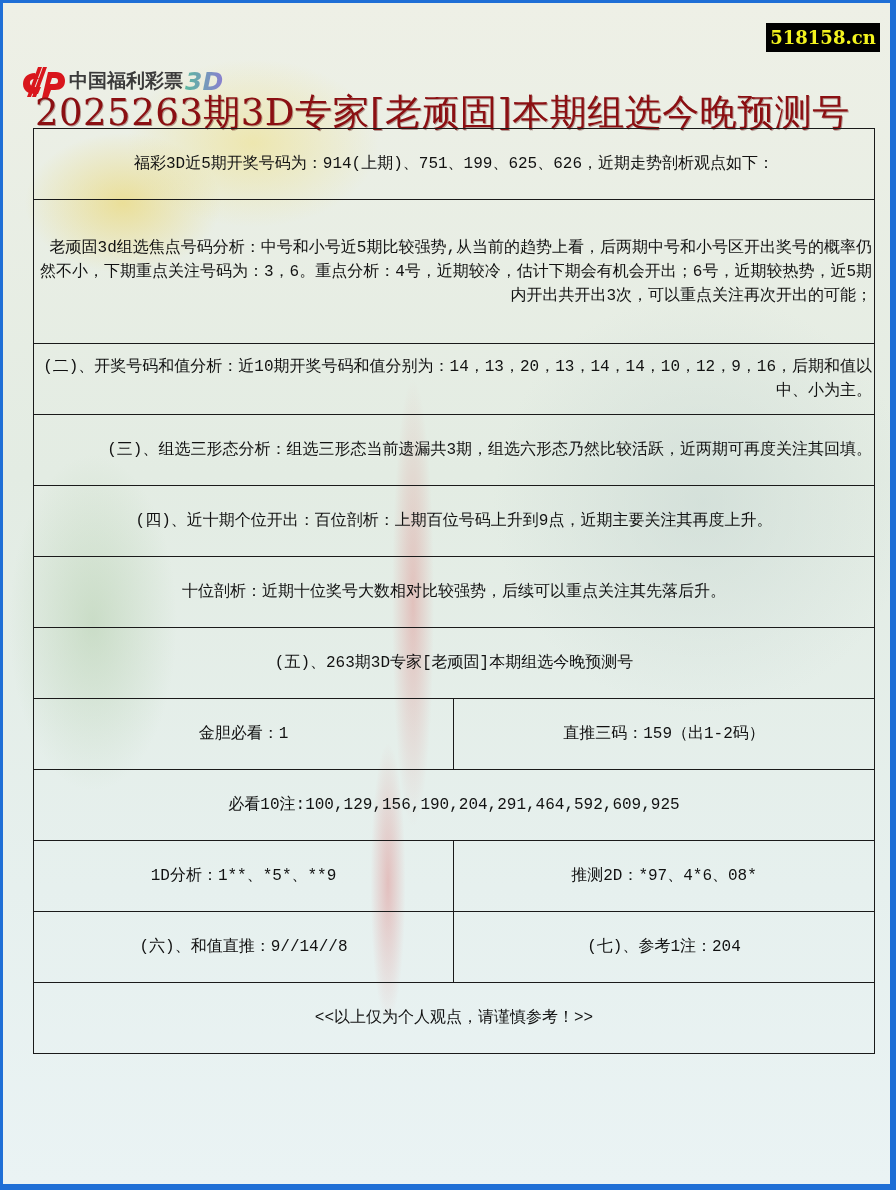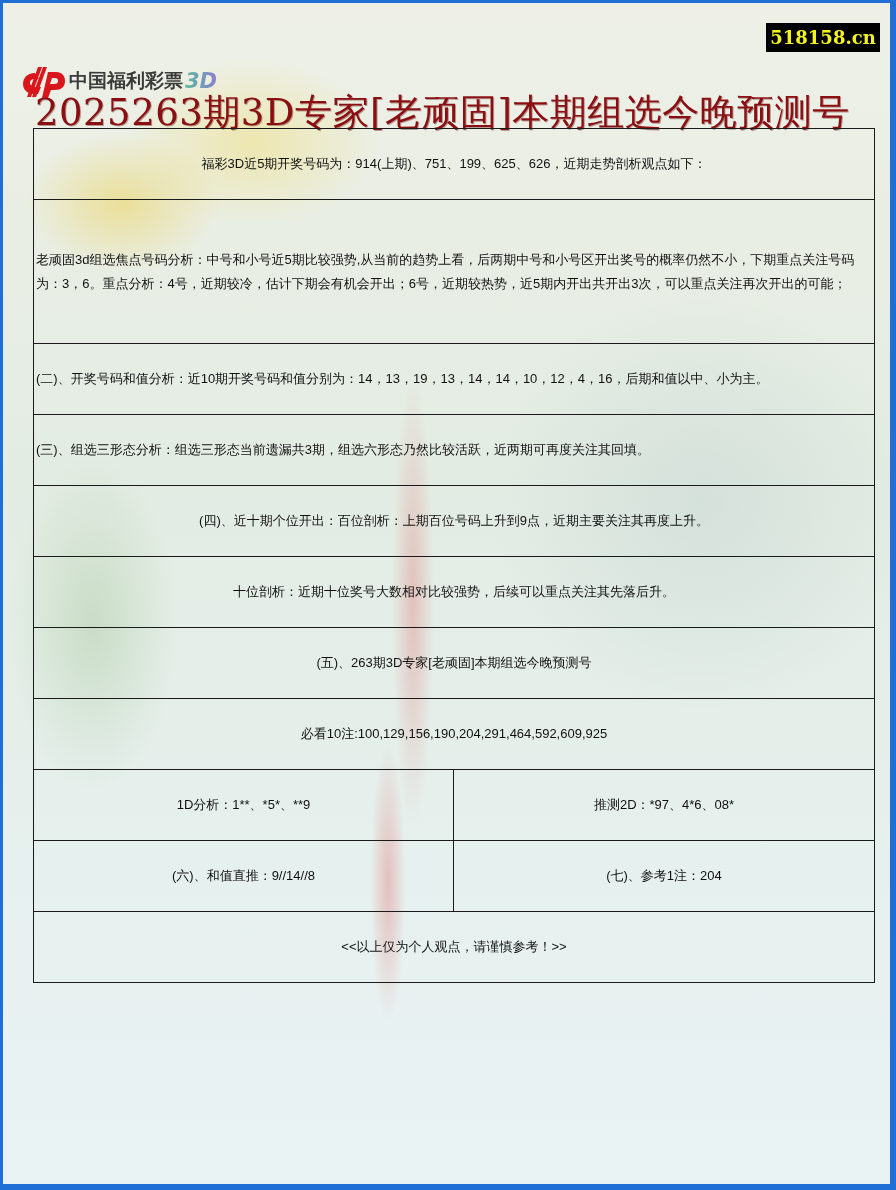--- a/index.html
+++ b/index.html
@@ -23,47 +23,47 @@
   .logo {
     position:absolute; left:18px; top:20px; height:36px; display:flex; align-items:center;margin-top:40px;
   }
   .logo-mark { width:46px; height:36px; }
   .logo-text {
     font-family:"DejaVu Sans","Liberation Sans",sans-serif; font-weight:bold;
     font-size:19px; color:#3b3b3b; margin-left:2px; letter-spacing:0px;
   }
   .logo-3d {
     font-family:"DejaVu Sans","Liberation Sans",sans-serif; font-weight:bold; font-style:italic;
-    font-size:21px; margin-left:2px;
+    font-size:25px; margin-left:2px;
     background:linear-gradient(90deg,#5cb8a0,#8a7fd0); -webkit-background-clip:text; color:transparent;
   }
   .site-badge {
     position:absolute; left:763px; top:20px; width:114px; height:29px;
     background:#000; color:#f2f21e; font-family:"DejaVu Serif","Liberation Serif",serif;
     font-size:18px; line-height:29px; text-align:center; font-weight:bold;
   }
   .page-title {
     position:absolute; left:32px; top:58px; width:840px;
     font-family:"DejaVu Serif","Liberation Serif",serif;
     font-size:37px; color:#8b0f12; line-height:48px; letter-spacing:0.5px;
     text-shadow:1px 1px 0 rgba(80,0,0,0.35);
     white-space:nowrap;
     margin-top:28px;
   }
   table.main {
     position:absolute; left:30px; top:125px; width:841px;
     border-collapse:collapse; table-layout:fixed;
   }
   table.main td {
-    border:1px solid #1a1a1a; color:#111; font-size:13px; line-height:24px;
-    font-family:Liberation Sans, sans-serif;
+    border:1px solid #1a1a1a; color:#111; font-size:16px; line-height:24px;
+    font-family:Liberation Mono, monospace;
     padding:0 2px; vertical-align:middle;
   }
   .c { text-align:center; }
-  .l { text-align:left; }
+  .l { text-align:right; }
   .h72 { height:70px; }
   .h144 { height:143px; }
 </style>
 </head>
 <body>
 
 <div class="frame">
 
   <div class="logo">
     <svg class="logo-mark" viewBox="0 0 46 36">
@@ -88,33 +88,37 @@
         <col style="width:421px">
       </colgroup>
     <tbody>
         <tr>
       <td colspan="2" class="c h72">福彩3D近5期开奖号码为：914(上期)、751、199、625、626，近期走势剖析观点如下：</td>
     </tr>
     <tr>
       <td colspan="2" class="l h144">老顽固3d组选焦点号码分析：中号和小号近5期比较强势,从当前的趋势上看，后两期中号和小号区开出奖号的概率仍然不小，下期重点关注号码为：3，6。重点分析：4号，近期较冷，估计下期会有机会开出；6号，近期较热势，近5期内开出共开出3次，可以重点关注再次开出的可能；</td>
     </tr>
     <tr>
-      <td colspan="2" class="l h72">(二)、开奖号码和值分析：近10期开奖号码和值分别为：14，13，19，13，14，14，10，12，4，16，后期和值以中、小为主。</td>
+      <td colspan="2" class="l h72">(二)、开奖号码和值分析：近10期开奖号码和值分别为：14，13，20，13，14，14，10，12，9，16，后期和值以中、小为主。</td>
     </tr>
     <tr>
       <td colspan="2" class="l h72">(三)、组选三形态分析：组选三形态当前遗漏共3期，组选六形态乃然比较活跃，近两期可再度关注其回填。</td>
     </tr>
     <tr>
       <td colspan="2" class="c h72">(四)、近十期个位开出：百位剖析：上期百位号码上升到9点，近期主要关注其再度上升。</td>
     </tr>
     <tr>
       <td colspan="2" class="c h72">十位剖析：近期十位奖号大数相对比较强势，后续可以重点关注其先落后升。</td>
     </tr>
     <tr>
       <td colspan="2" class="c h72">(五)、263期3D专家[老顽固]本期组选今晚预测号</td>
+    </tr>
+    <tr>
+      <td class="c h72">金胆必看：1</td>
+      <td class="c h72">直推三码：159（出1-2码）</td>
     </tr>
     <tr>
       <td colspan="2" class="c h72">必看10注:100,129,156,190,204,291,464,592,609,925</td>
     </tr>
     <tr>
       <td class="c h72">1D分析：1**、*5*、**9</td>
       <td class="c h72">推测2D：*97、4*6、08*</td>
     </tr>
     <tr>
       <td class="c h72">(六)、和值直推：9//14//8</td>

